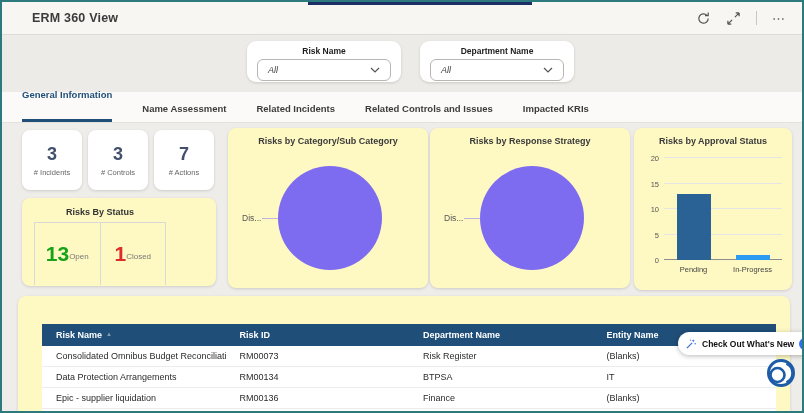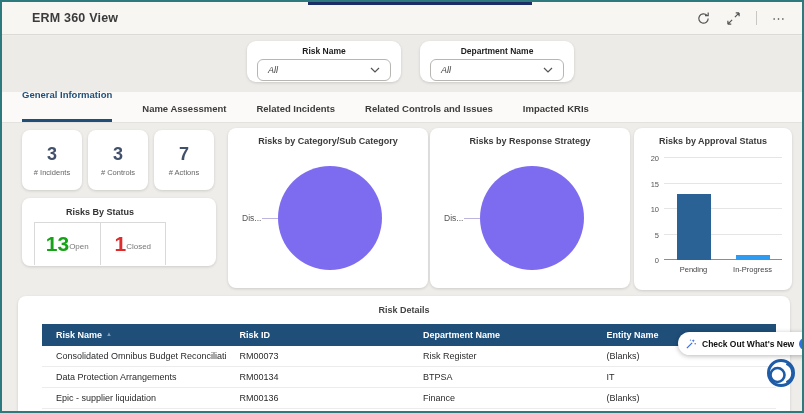--- a/index.html
+++ b/index.html
@@ -35,32 +35,32 @@
   .filter-select svg { margin-left:auto; }
 
   
   .tabstrip { position:absolute; left:0; top:90px; width:800px; height:31px; background:#fbfaf8;
               border-bottom:1px solid #e4e2df; display:flex; align-items:flex-end; padding-left:20px; }
   .tab { font-size:9.5px; font-weight:700; color:#3c3c3c; margin-right:30px; padding-bottom:8px;
          white-space:nowrap; cursor:pointer; }
   .tab.active { color:#1f4e79; border-bottom:3px solid #1f4e79; padding-bottom:19px; }
 
   
-  .card { position:absolute; background:#ffffff; border-radius:8px; box-shadow:0 1px 3px rgba(0,0,0,.14); }
+  .card { position:absolute; background:#fef9c3; border-radius:8px; box-shadow:0 1px 3px rgba(0,0,0,.14); }
   .card-title { font-size:9px; font-weight:700; color:#3a3a3a; text-align:center; margin-top:8px; }
 
   
   .kpi-card { position:absolute; top:128px; width:60px; height:60px; background:#fff; border-radius:8px;
               box-shadow:0 1px 3px rgba(0,0,0,.14); display:flex; flex-direction:column;
               align-items:center; justify-content:center; }
   .kpi-value { font-size:18px; font-weight:600; color:#42506b; }
   .kpi-label { font-size:7.5px; color:#666; margin-top:3px; }
 
   
-  .status-card { left:20px; top:196px; width:194px; height:68px; }
+  .status-card { left:20px; top:196px; width:194px; height:88px; }
   .status-inner { position:absolute; left:12px; top:5px; width:132px; bottom:0; }
   .status-title { font-size:9px; font-weight:700; color:#333; text-align:center;
                   padding:4px 0 5px; border-bottom:1px solid #d9d9d9; }
   .status-cells { display:flex; height:calc(100% - 21px); border-left:1px solid #d9d9d9; }
   .status-cell { flex:1; border-right:1px solid #d9d9d9; display:flex; flex-direction:row;
                  align-items:center; justify-content:center; }
   .status-value { font-size:21px; font-weight:700; }
   .status-label { font-size:8px; color:#777; margin-top:4px; }
 
   
@@ -211,21 +211,20 @@
       <div class="gridline" style="bottom: 100%;"></div>
       <div class="ytick" style="bottom: 100%;">20</div>
       <div class="bar" style="left: 25%; height: 65%; background: rgb(43, 98, 149);"></div>
       <div class="cat" style="left: 25%;">Pending</div>
       <div class="bar" style="left: 75%; height: 5%; background: rgb(46, 155, 243);"></div>
       <div class="cat" style="left: 75%;">In-Progress</div>
     </div>
 </div>
 
 <div class="card table-card">
-  <div class="table-title">Risk Details</div>
   <div class="risk-table">
     <div class="thead" style="background: rgb(31, 78, 121);">
         <div class="th">Risk Name<span class="sort">▲</span></div>
         <div class="th">Risk ID</div>
         <div class="th">Department Name</div>
         <div class="th">Entity Name</div>
       </div>
     <div>
         <div class="tr">
           <div class="td">Consolidated Omnibus Budget Reconciliation (COBRA)</div>

